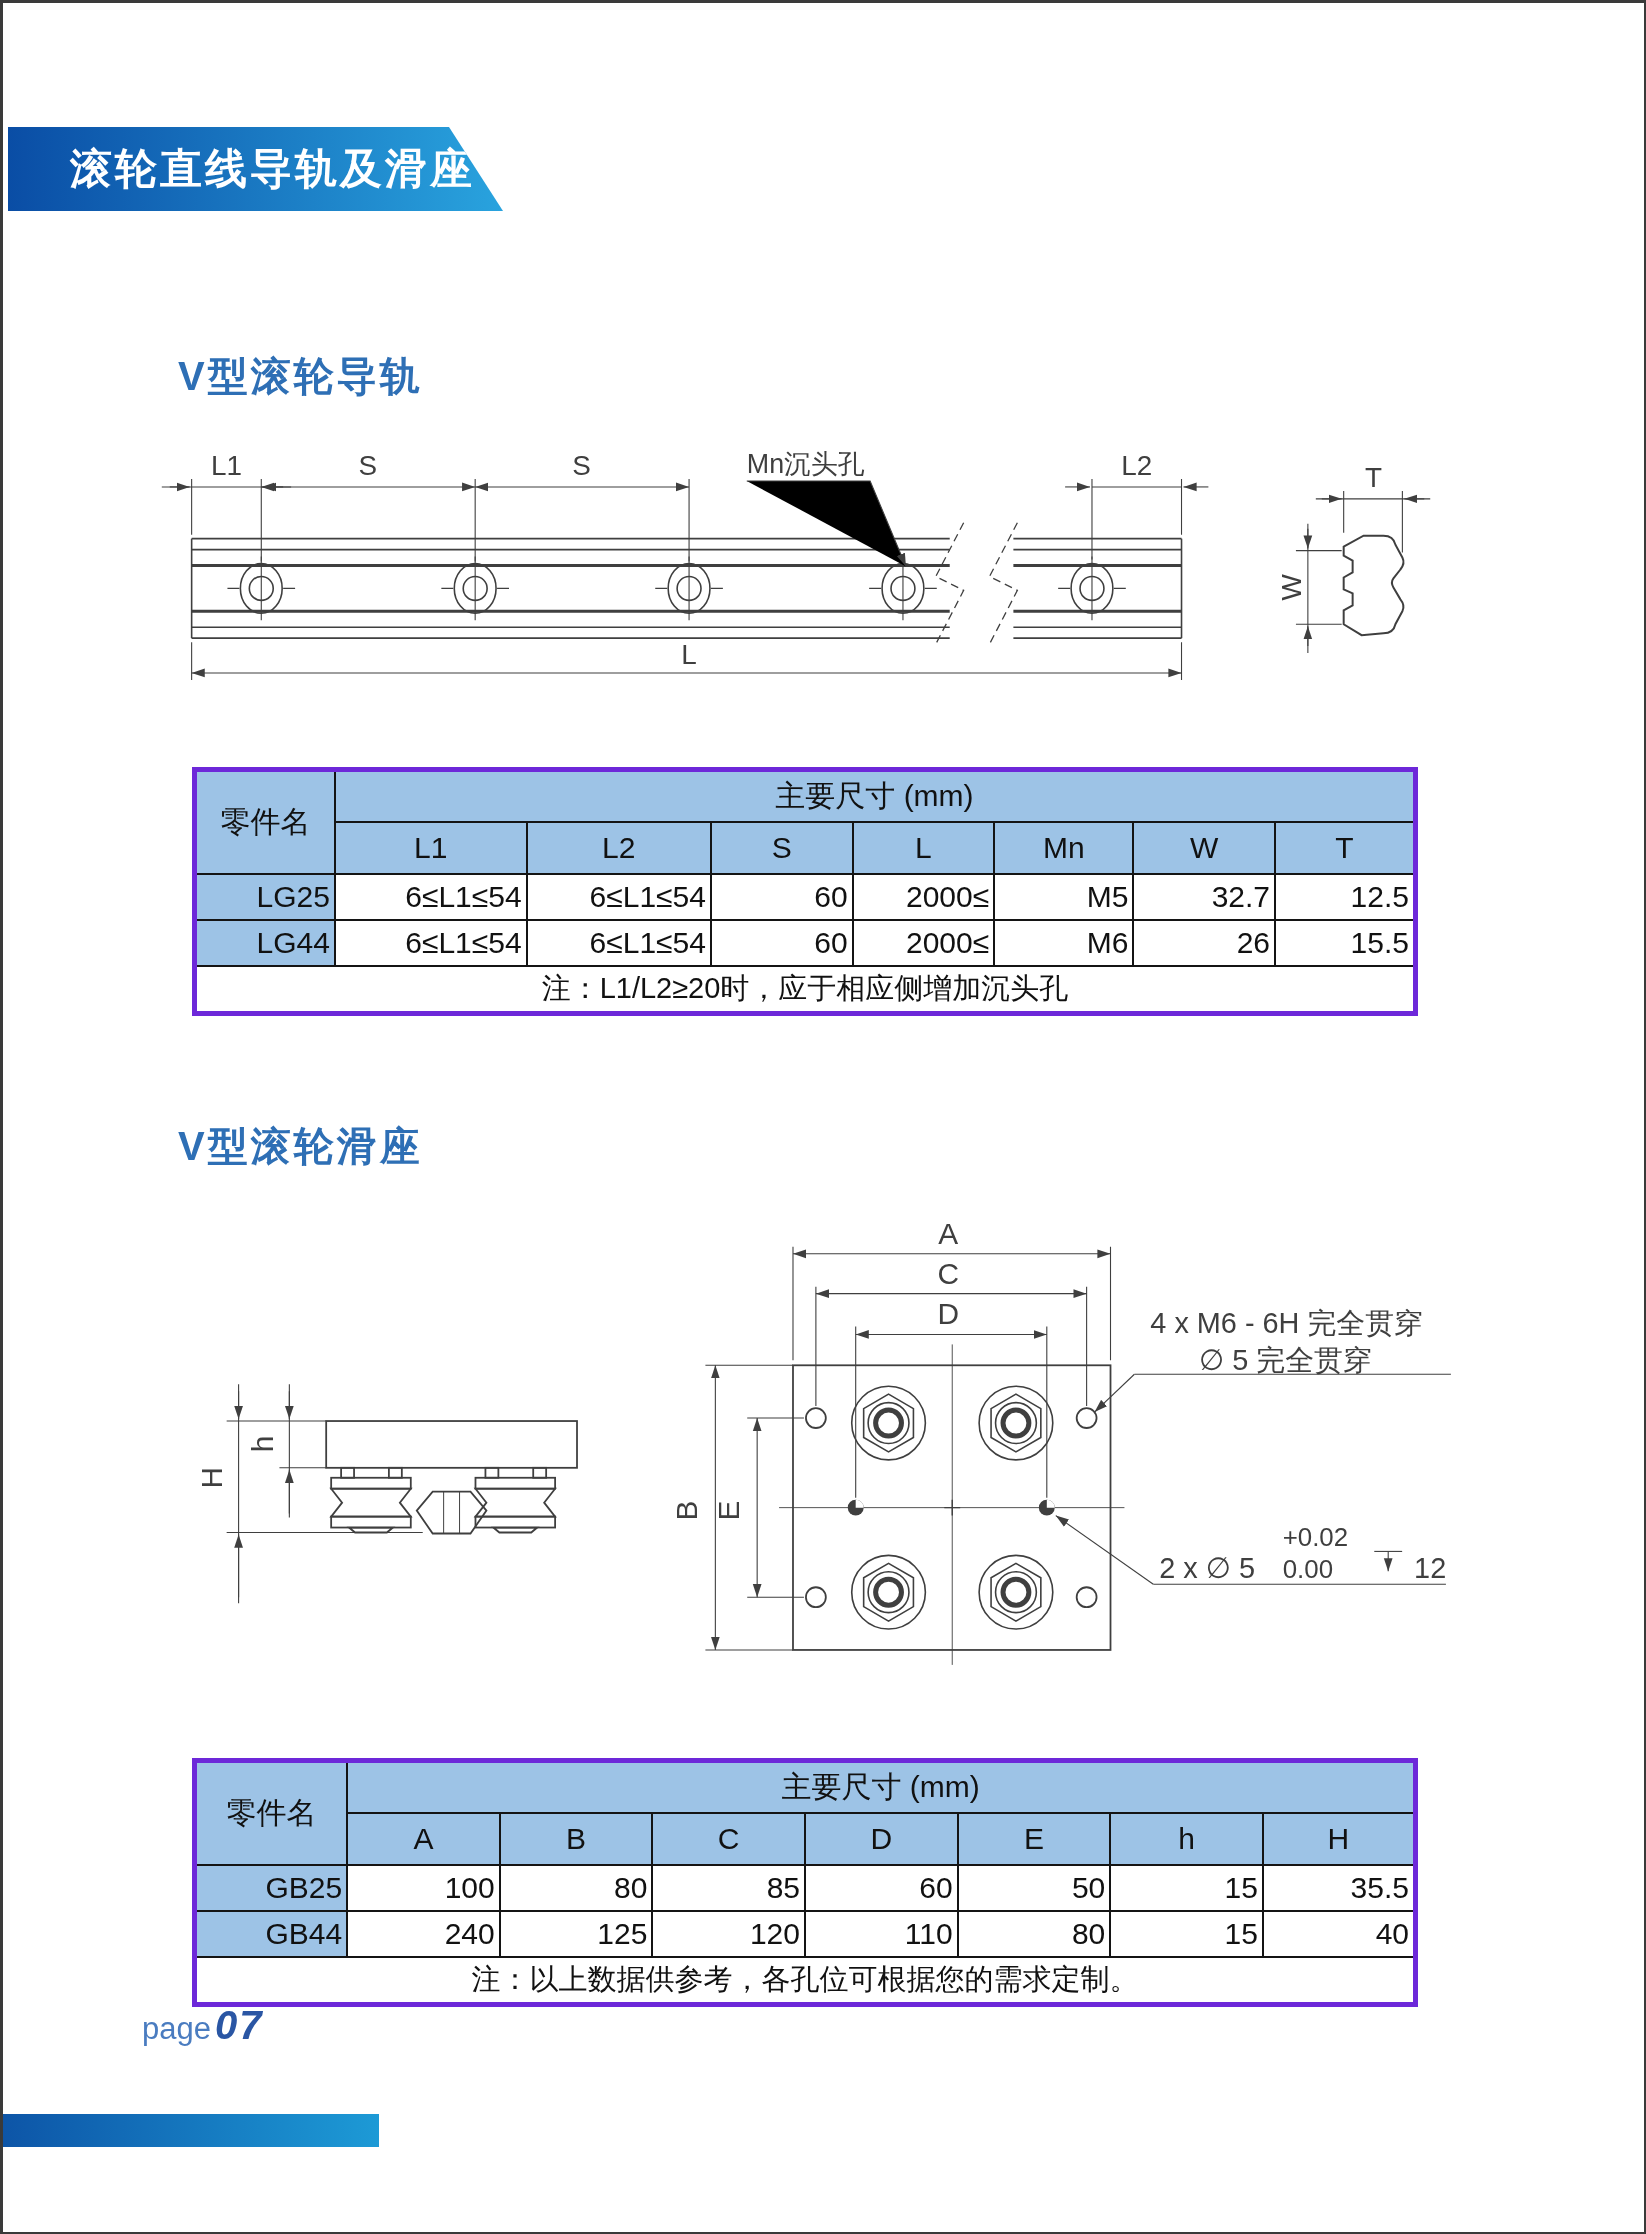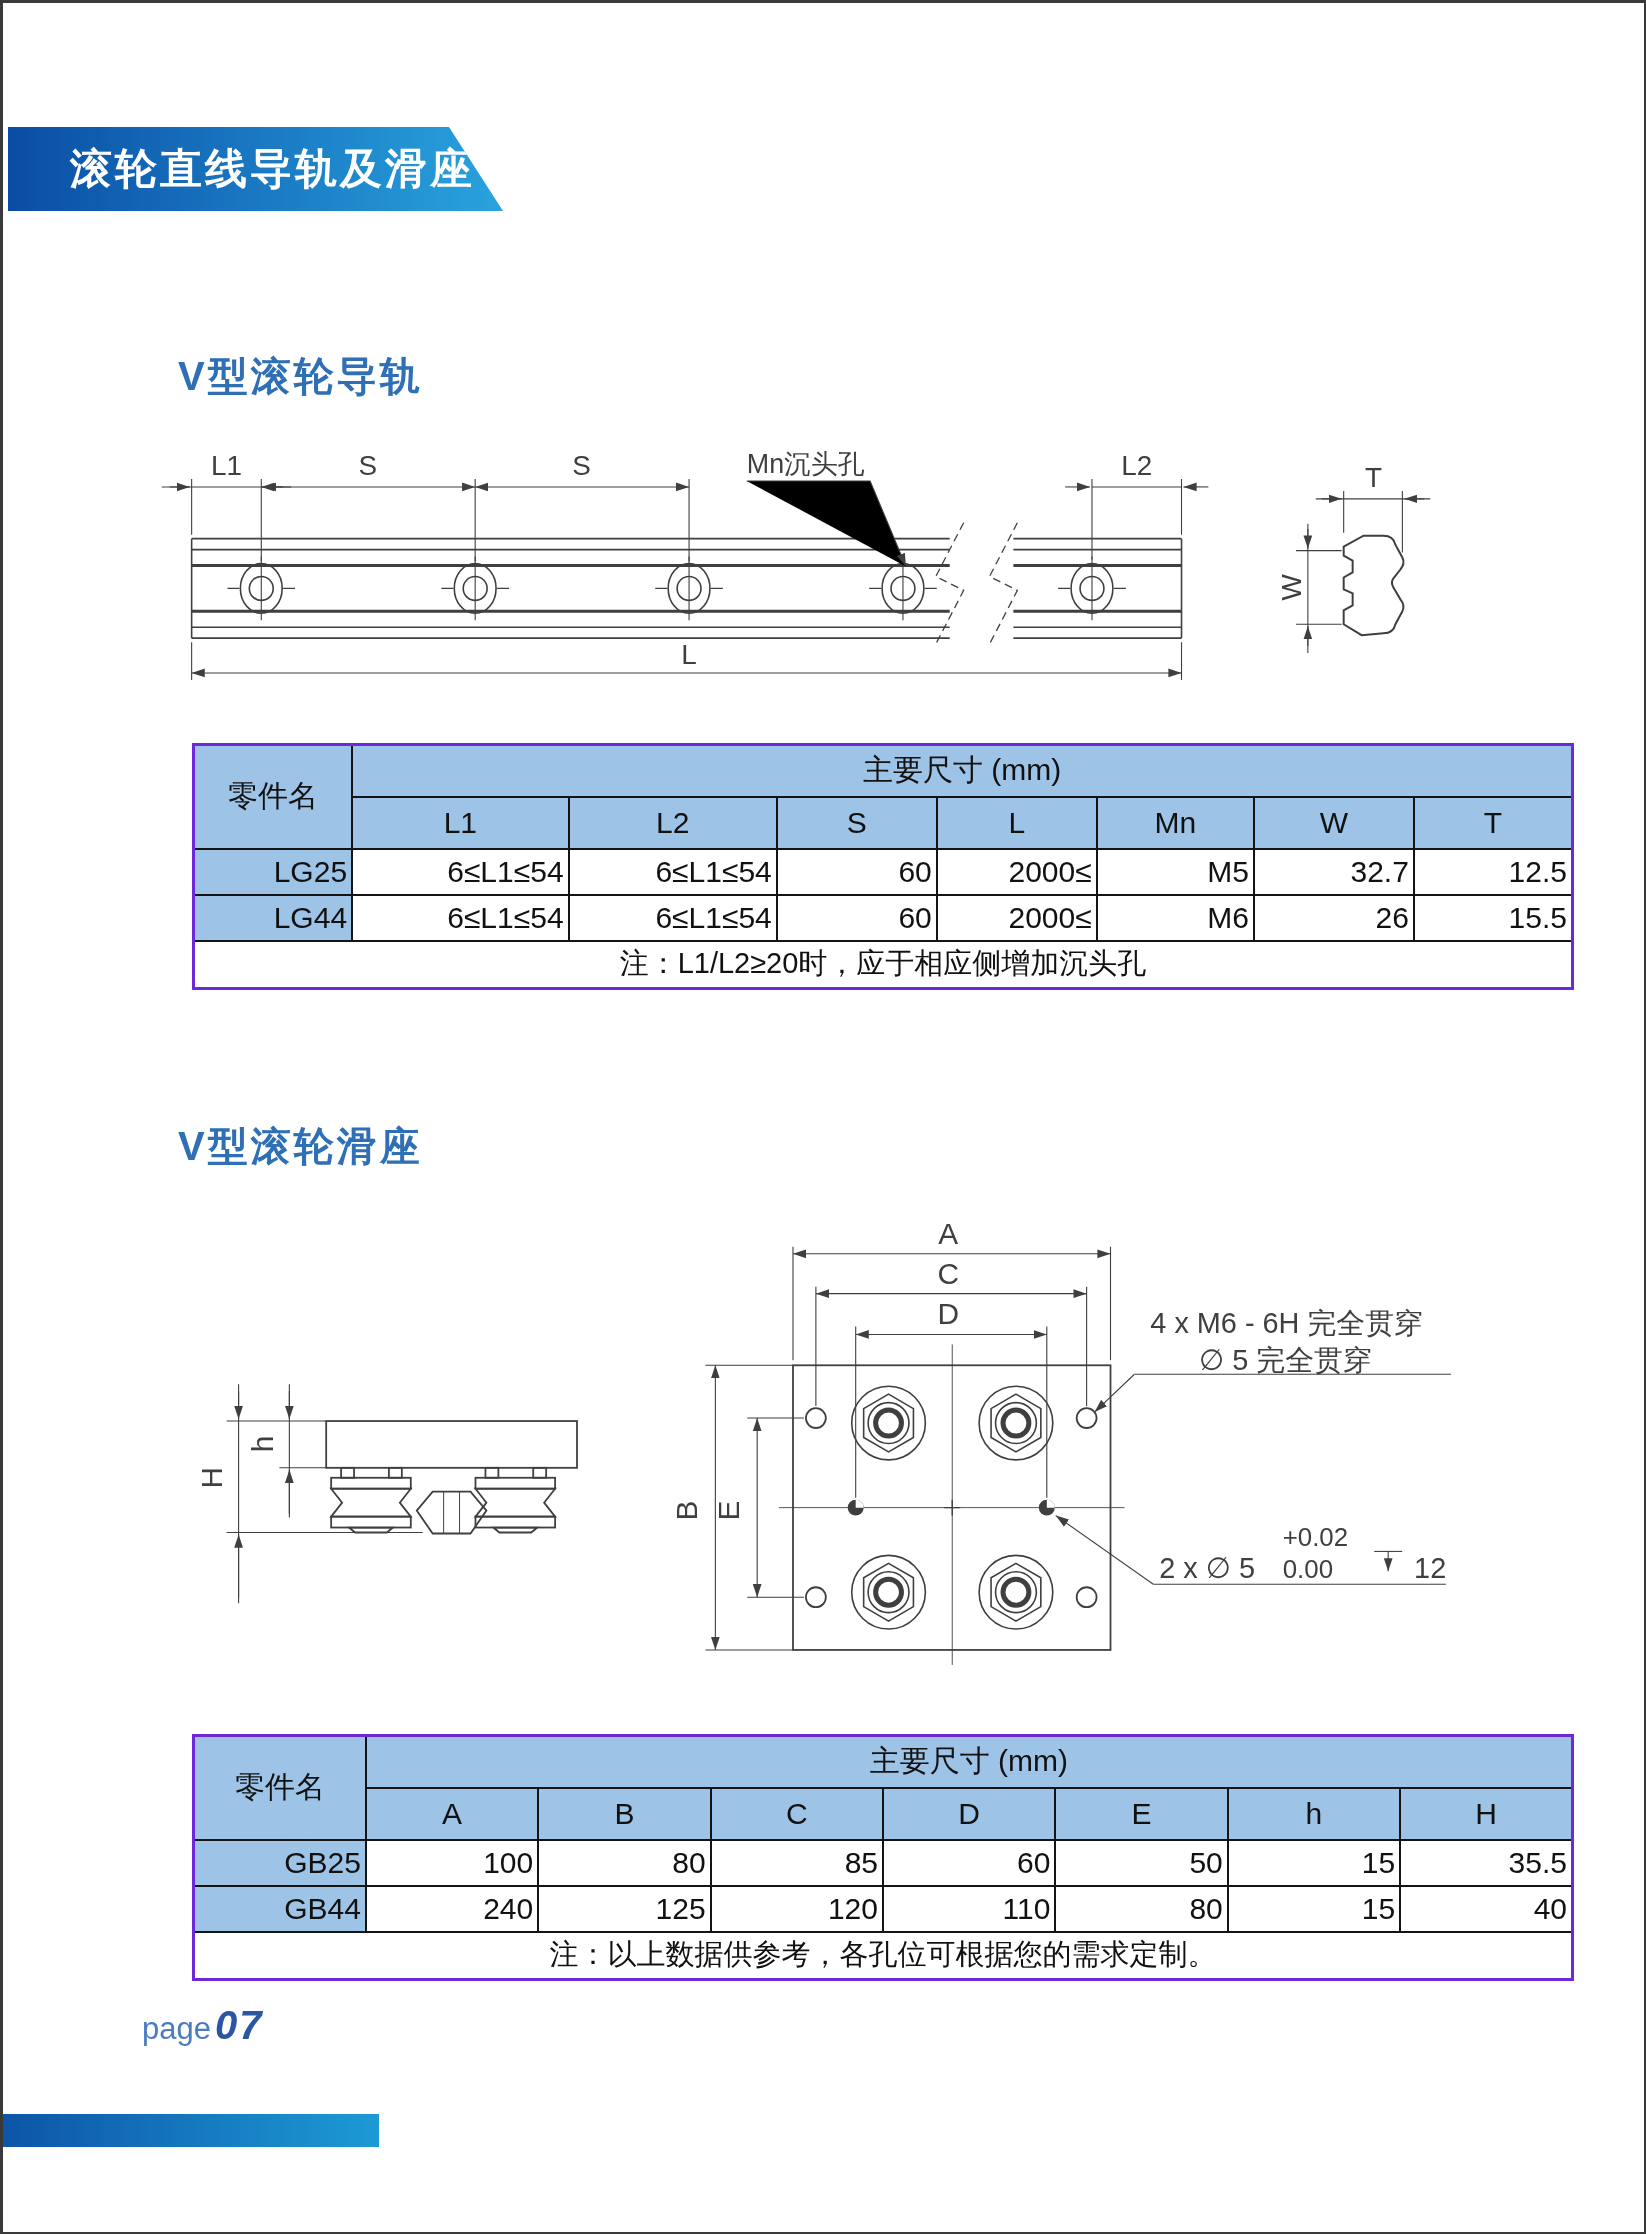--- a/index.html
+++ b/index.html
@@ -35,22 +35,22 @@
   }
   #rail-title{top:346px;}
   #slide-title{top:1116px;}
   
   svg.draw{position:absolute;color:var(--line-color);}
   #rail-drawing{left:119px;top:426px;}
   #slide-drawing{left:149px;top:1184px;}
   svg.draw text{fill:currentColor;stroke:none;font-family:"Liberation Sans","DejaVu Sans",sans-serif;}
   
   table.spec{
-    position:absolute;left:189px;width:1382px;border-collapse:collapse;table-layout:fixed;
-    font-size:30px;color:#111;background:#fff;border:3px solid #6d28d9;
+    position:absolute;left:189px;width:1226px;border-collapse:collapse;table-layout:fixed;
+    font-size:30px;color:#111;background:#fff;border:5px solid #6d28d9;margin-top:24px;
   }
   #rail-table{top:740px;}
   #slide-table{top:1731px;}
   table.spec td,table.spec th{
     border:2px solid #141414;text-align:center;vertical-align:middle;
     font-weight:normal;padding:0 4px;overflow:hidden;white-space:nowrap;
   }
   table.spec .hdr{background:var(--table-header-blue);}
   table.spec tr.r-span td{height:52px;}
   table.spec tr.r-cols td{height:52px;}

